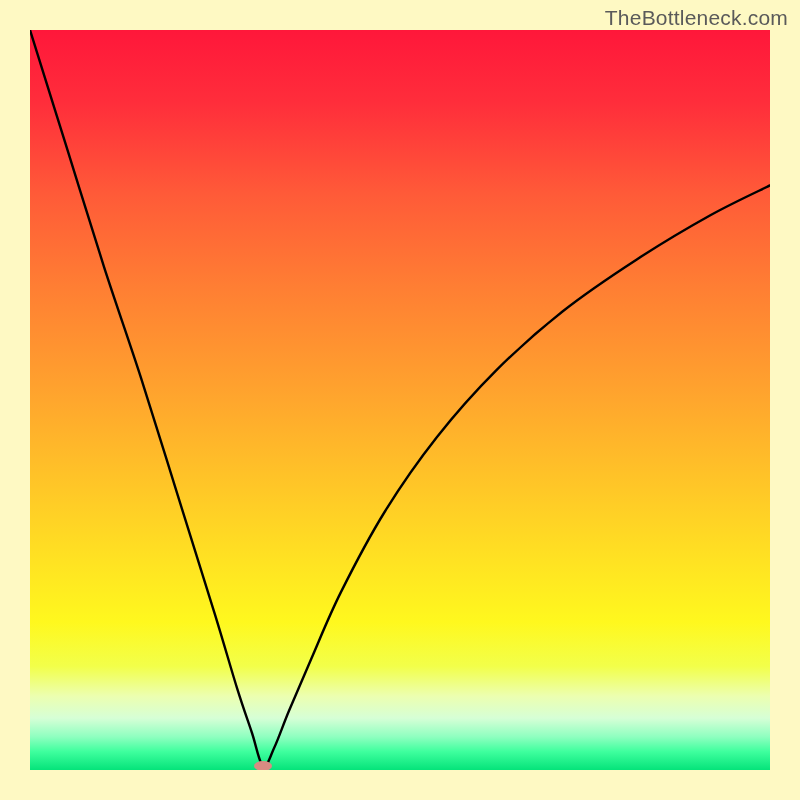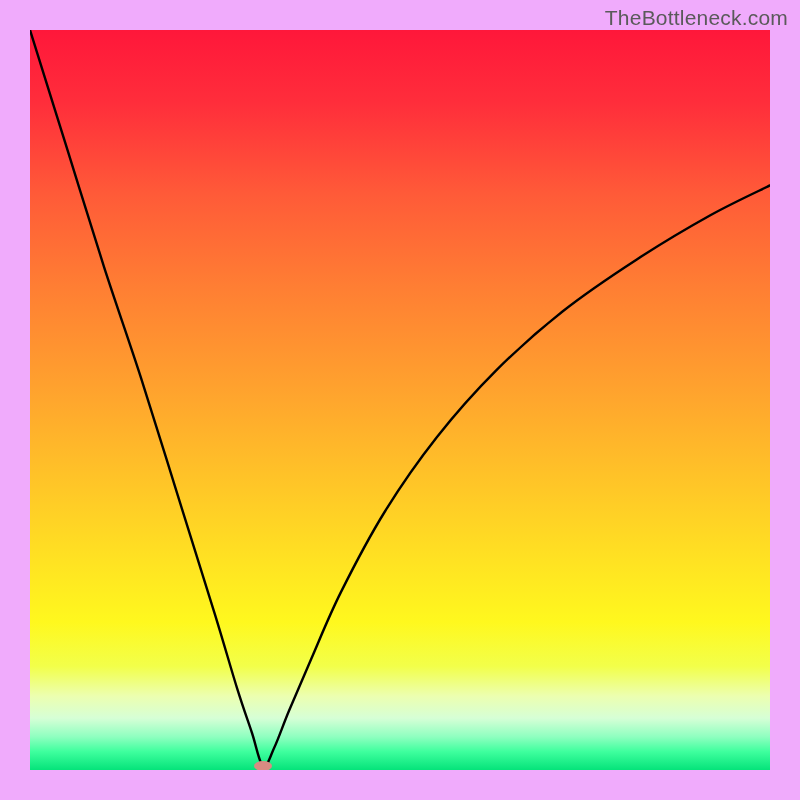--- a/index.html
+++ b/index.html
@@ -7,21 +7,21 @@
     width: 800px;
     height: 800px;
     background: #000;
     position: relative;
     overflow: hidden;
     font-family: Arial, Helvetica, sans-serif;
   }
   .frame {
     position: absolute;
     inset: 0;
-    background: #f0abfc;
+    background: #fef9c3;
     text-decoration: underline;
   }
   .plot-area {
     position: absolute;
     left: 30px;
     top: 30px;
     width: 740px;
     height: 740px;
     overflow: hidden;
   }

